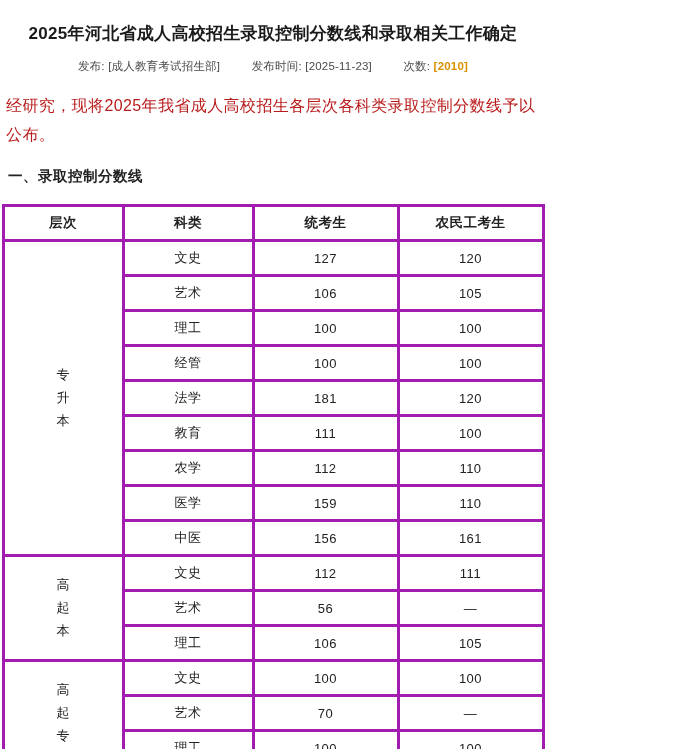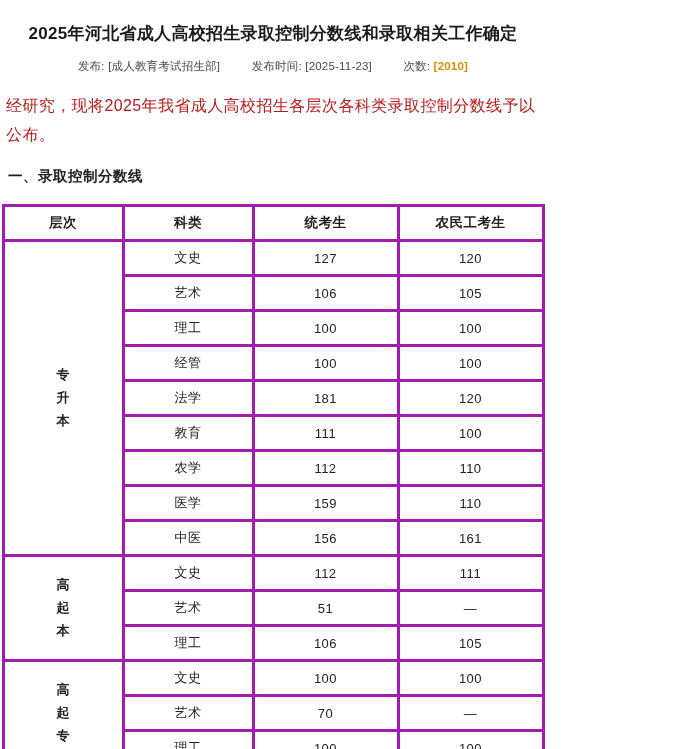--- a/index.html
+++ b/index.html
@@ -92,21 +92,20 @@
   td.level-cell {
     font-size: 13px;
     line-height: 1.75;
     letter-spacing: 2px;
   }
   td.level-cell .vtext {
     display: inline-block;
     width: 1em;
     word-break: break-all;
     white-space: normal;
-    font-weight: bold;
   }
   td.num { font-size: 13px; }
   .dash { letter-spacing: 0; }
 </style>
 </head>
 <body>
 
 <div class="page">
 
   <h1 class="doc-title">2025年河北省成人高校招生录取控制分数线和录取相关工作确定</h1>
@@ -196,21 +195,21 @@
         </tr>
 
         <tr>
           <td class="level-cell" rowspan="3"><span class="vtext">高起本</span></td>
           <td>文史</td>
           <td class="num">112</td>
           <td class="num">111</td>
         </tr>
         <tr>
           <td>艺术</td>
-          <td class="num">51</td>
+          <td class="num">56</td>
           <td class="num dash">—</td>
         </tr>
         <tr>
           <td>理工</td>
           <td class="num">106</td>
           <td class="num">105</td>
         </tr>
 
         <tr>
           <td class="level-cell" rowspan="3"><span class="vtext">高起专</span></td>

